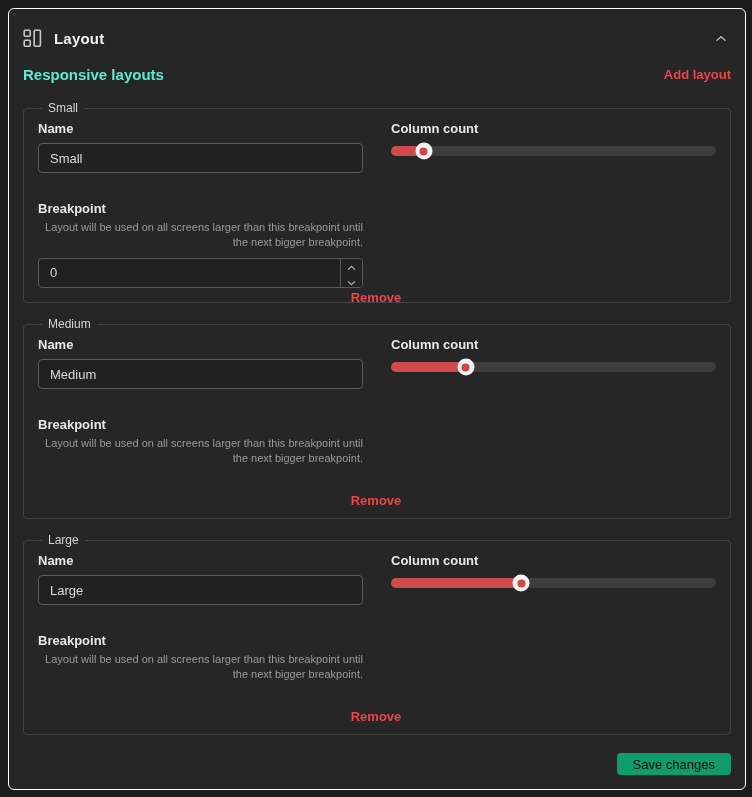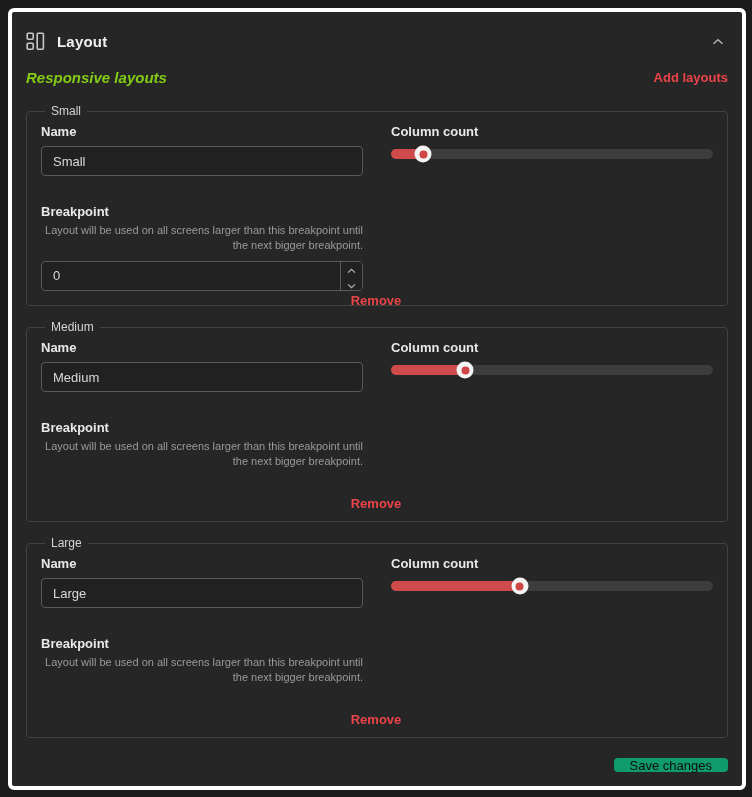--- a/index.html
+++ b/index.html
@@ -1,32 +1,32 @@
 <!DOCTYPE html>
 <html><head>
 <meta charset="utf-8">
 <style>
   * { margin:0; padding:0; box-sizing:border-box; }
   html,body { width:752px; height:797px; background:#1b1b1b; font-family:"Liberation Sans", sans-serif; overflow:hidden; }
 
   .card {
     position:absolute; left:8px; top:8px; width:738px; height:782px;
-    background:#262626; border:4px solid #ffffff; border-radius:6px;
+    background:#262626; border:1px solid #ffffff; border-radius:6px;
     padding:14px; display:flex; flex-direction:column;
   }
 
   
   .hdr { display:flex; align-items:center; height:30px; margin-bottom:10px; }
   .hdr .ttl { font-size:15px; font-weight:bold; color:#f0f0f0; margin-left:12px; letter-spacing:.2px; }
   .hdr .sp { flex:1; }
   .icon-svg { display:block; }
 
   
   .sect { display:flex; align-items:center; height:22px; margin-bottom:16px; }
-  .sect h2 { font-size:15px; font-weight:bold; color:#84cc16;font-style:italic; }
+  .sect h2 { font-size:15px; font-weight:bold; color:#5eead4; }
   .sect .sp { flex:1; }
   .lnk { color:#ec4449; font-size:13px; font-weight:600; cursor:pointer; text-decoration:none; }
 
   
   fieldset.layout {
     border:1px solid #424242; border-radius:4px;
     padding:6px 14px 10px; margin-bottom:14px; height:202px;
   }
   fieldset.layout legend { font-size:12px; color:#d4d4d4; padding:0 6px; margin-left:4px; }
   .fs-inner { display:flex; flex-direction:column; height:100%; }
@@ -63,21 +63,21 @@
     display:flex; align-items:center; justify-content:center; cursor:grab;
   }
   .slider .thumb::after { content:""; width:8px; height:8px; background:#cf4646; border-radius:50%; }
 
   .remove-row { margin-top:auto; display:flex; justify-content:center; padding:2px 2px 0 0; }
 
   
   .foot { margin-top:auto; display:flex; justify-content:flex-end; }
   .btn-save {
     background:#109b6d; color:#0d0d0d; border:none; border-radius:4px;
-    height:14px; padding:0 16px; font-size:13px; font-family:"Liberation Sans", sans-serif;
+    height:22px; padding:0 16px; font-size:13px; font-family:"Liberation Sans", sans-serif;
     cursor:pointer;
   }
   .chev-btn { background:none; border:none; cursor:pointer; padding:4px; }
 </style>
 </head>
 <body>
 
 <div class="card">
 
   <div class="hdr">
@@ -95,21 +95,21 @@
         <svg width="12" height="8" viewBox="0 0 12 8" fill="none">
           <path d="M1.5 5.8 L6 1.8 L10.5 5.8" stroke="#b5b5b5" stroke-width="1.4" fill="none"></path>
         </svg>
       </span>
     </button>
   </div>
 
   <div class="sect">
     <h2>Responsive layouts</h2>
     <span class="sp"></span>
-    <a class="lnk">Add layouts</a>
+    <a class="lnk">Add layout</a>
   </div>
 
   <div id="layouts-container">
   <fieldset class="layout">
     <legend>Small</legend>
     <div class="fs-inner">
       <div class="grid">
         <div class="fld">
           <label class="lbl">Name</label>
           <input class="txt" type="text" value="Small" style="">

